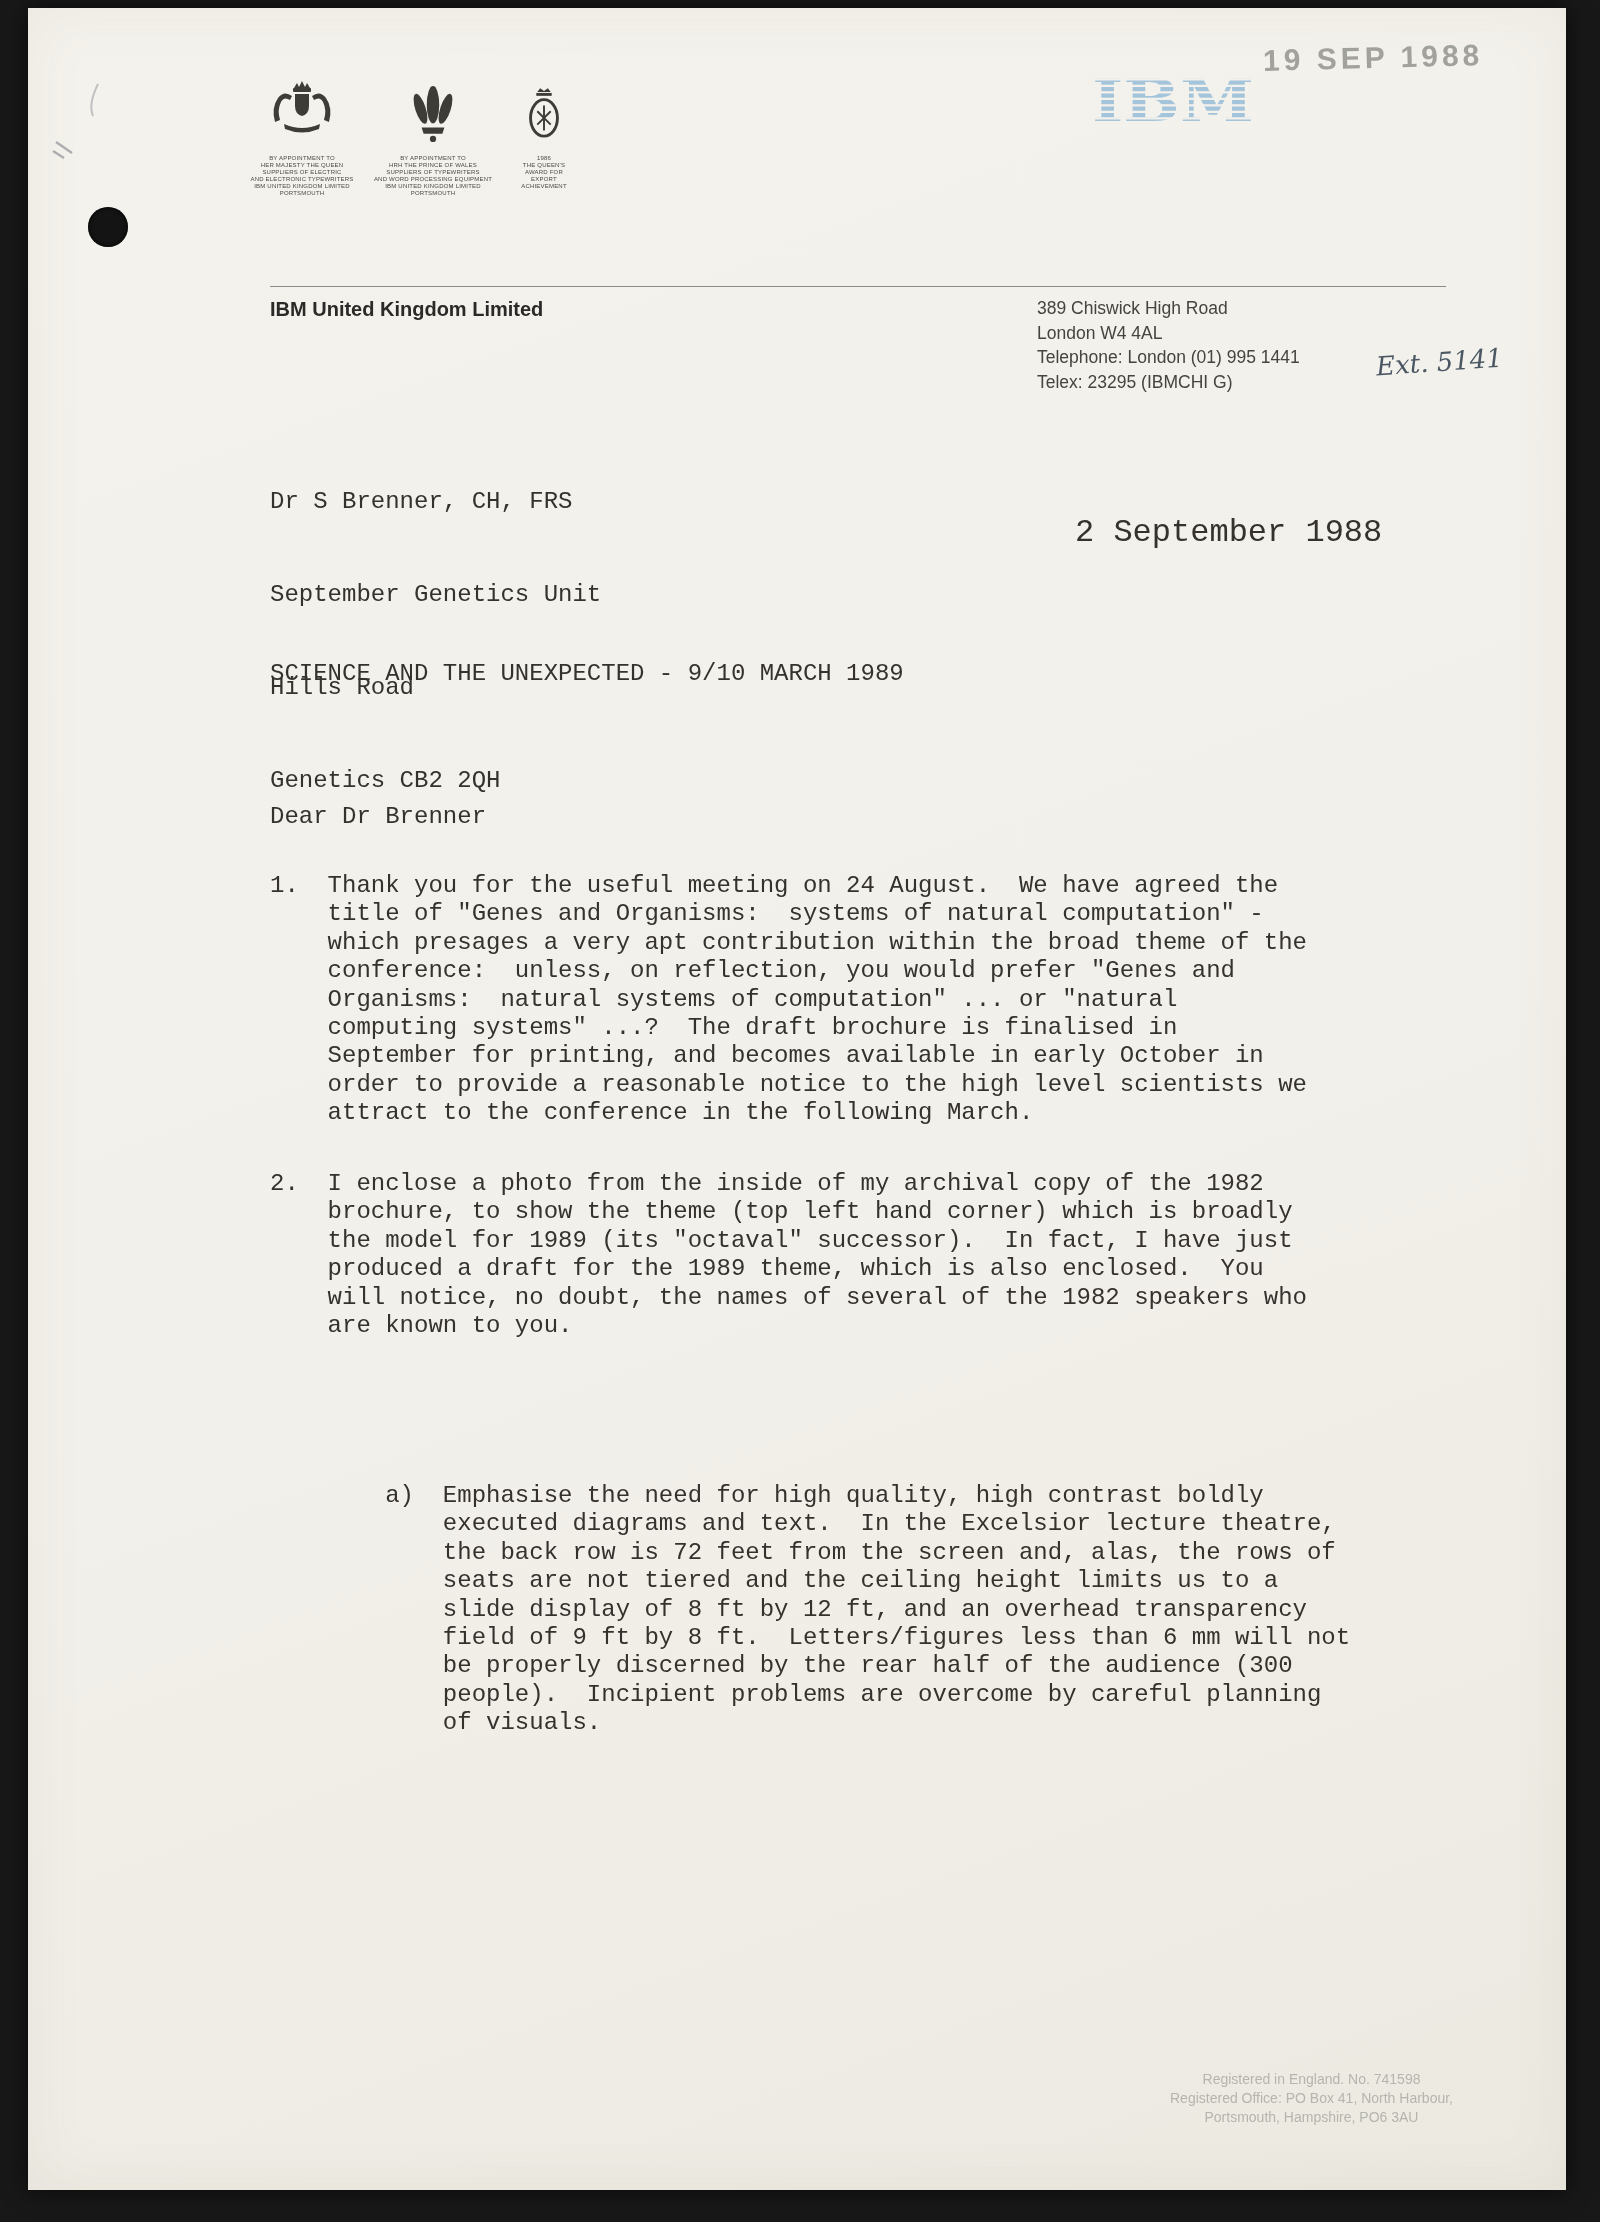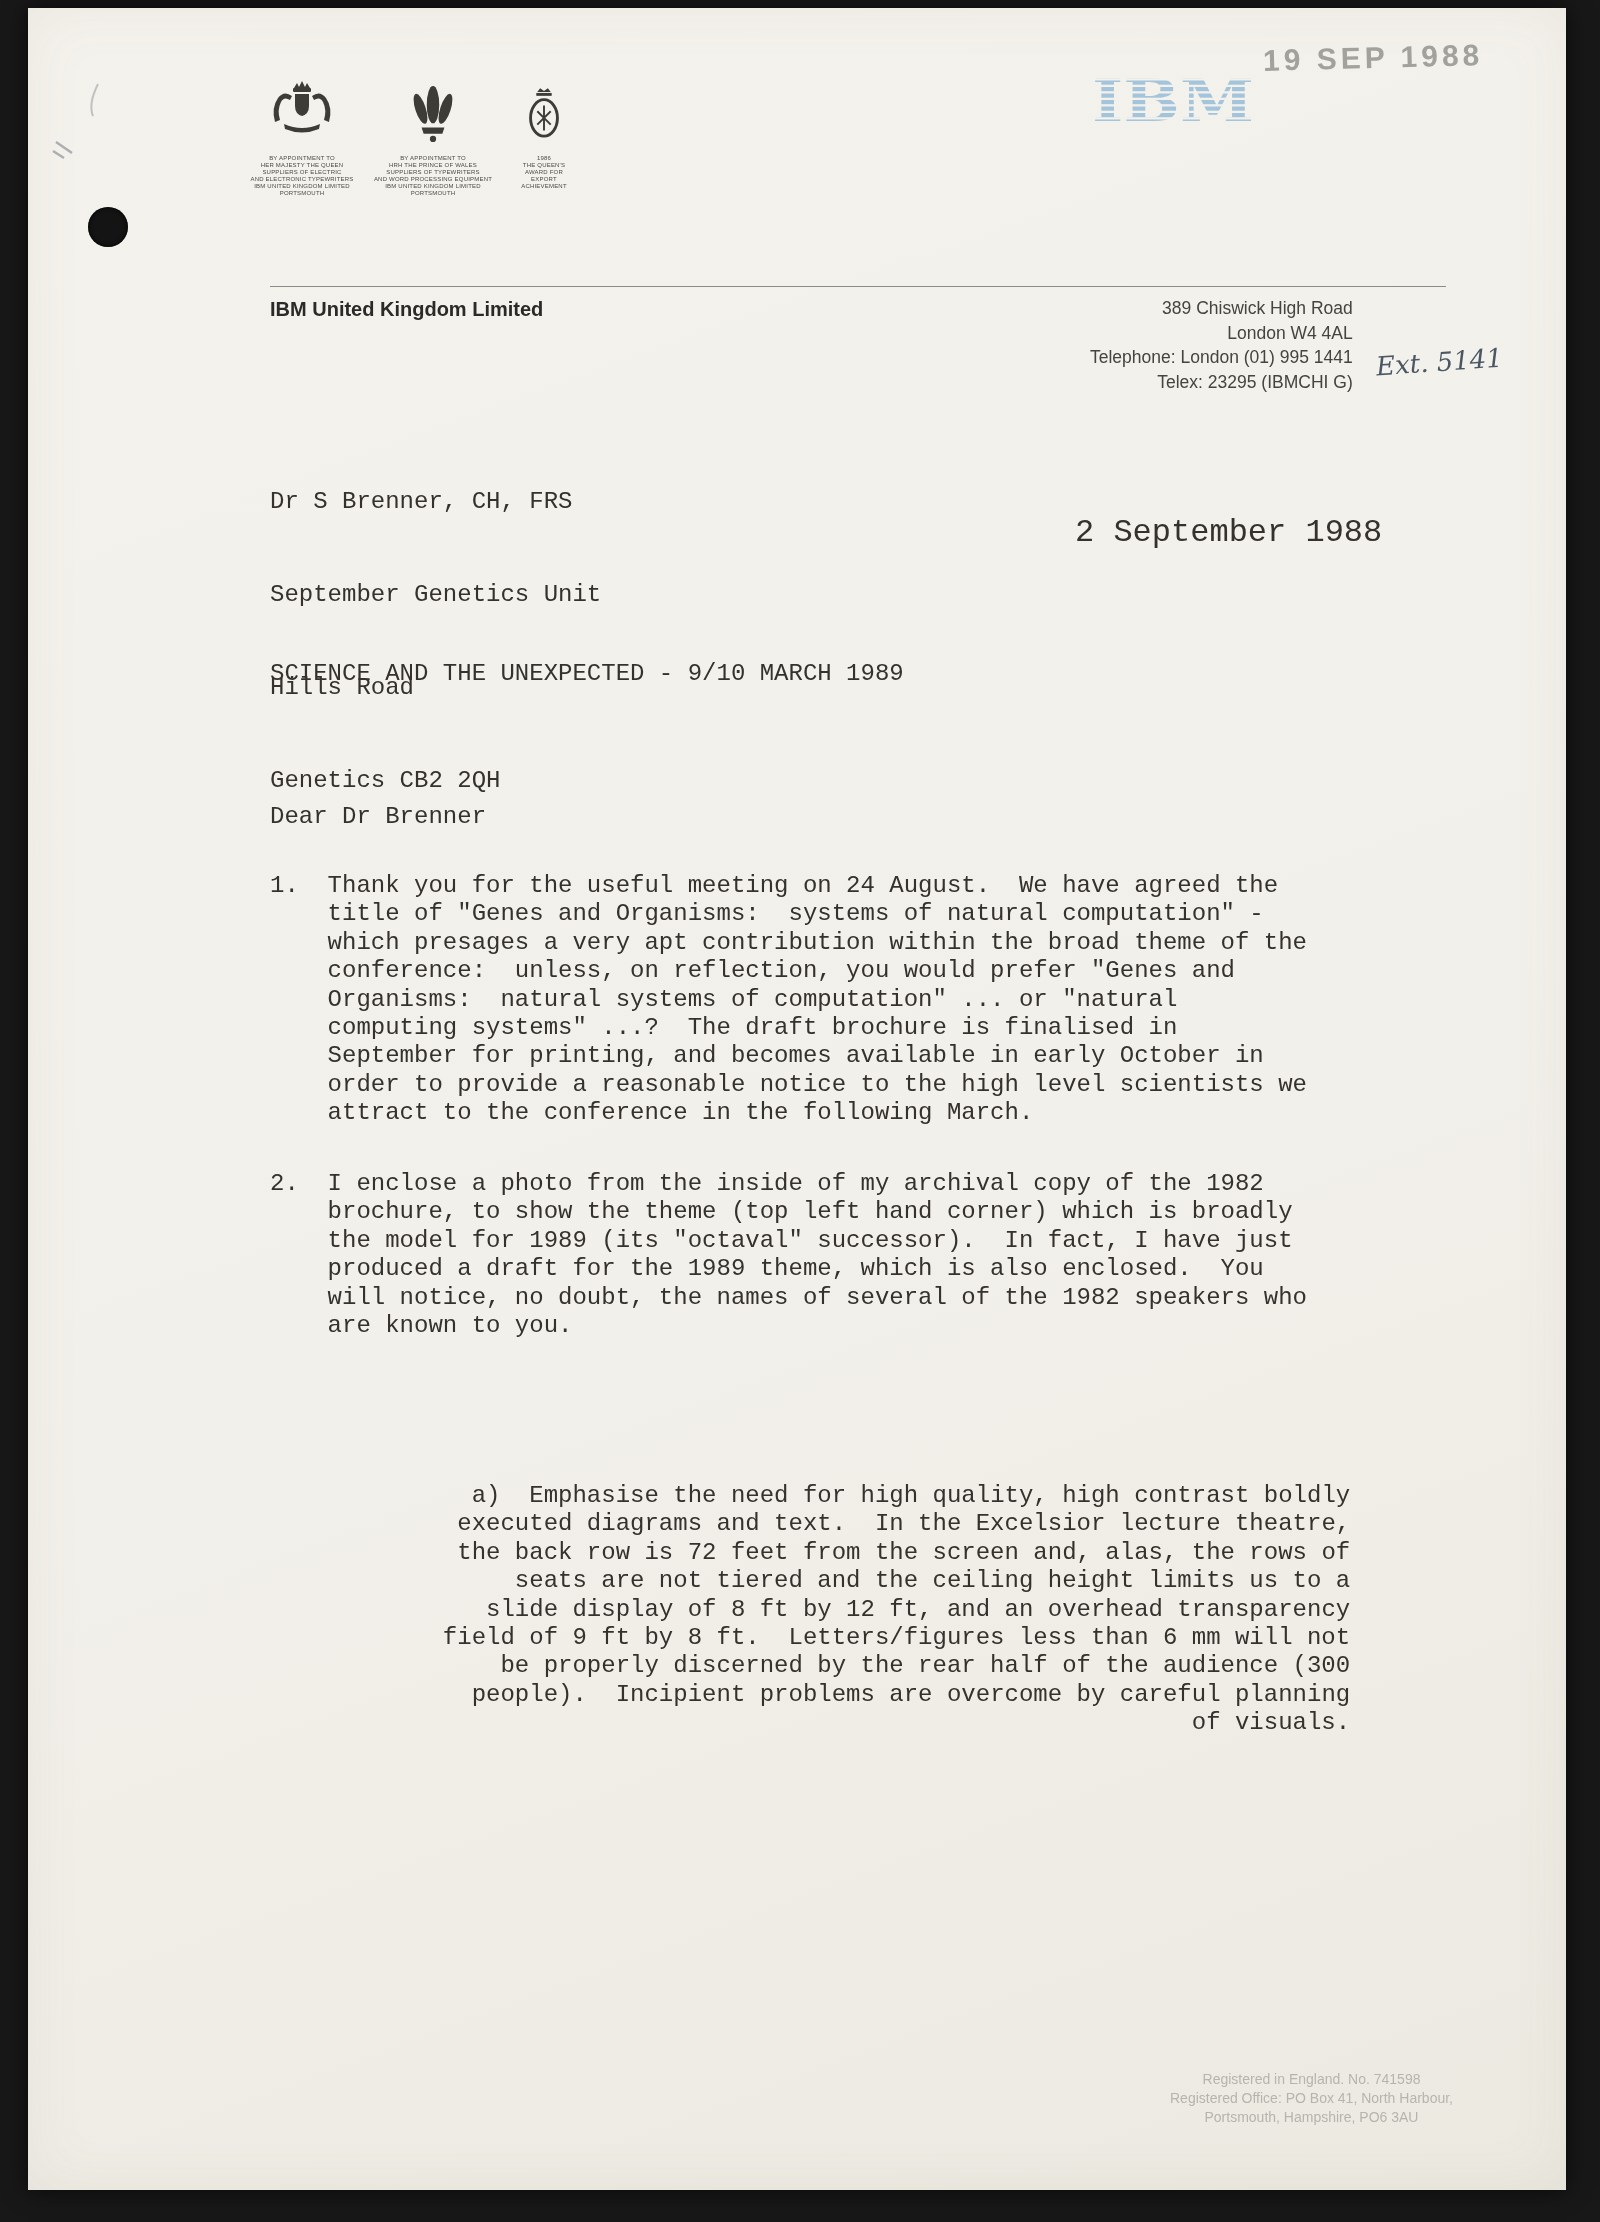--- a/index.html
+++ b/index.html
@@ -48,38 +48,38 @@
   .ibm-logo{position:absolute;left:1062px;top:66px;width:170px;height:52px;color:var(--ibm-blue);}
   .rule{
     position:absolute;left:242px;top:278px;width:1176px;height:0;
     border-top:1.5px solid #8c8c86;
   }
   .company{
     position:absolute;left:242px;top:289px;
     font:bold 20px/24px "Liberation Sans", sans-serif;color:var(--head-ink);
   }
   .addr{
-    position:absolute;left:1062px;top:288px;
-    font:17.5px/24.5px "Liberation Sans", sans-serif;color:#45443f;text-align:right;
+    position:absolute;left:1009px;top:288px;
+    font:17.5px/24.5px "Liberation Sans", sans-serif;color:#45443f;
   }
   .ext{
     position:absolute;left:1348px;top:340px;
     font:italic 26px/28px "DejaVu Serif", serif;color:var(--pen);
     transform:rotate(-4deg);opacity:.85;white-space:nowrap;
   }
   .mono{
     font-family:"Liberation Mono","DejaVu Sans Mono",monospace;
     color:var(--ink);white-space:pre;
   }
   .recipient{position:absolute;left:242px;top:416px;font-size:24px;line-height:31px;}
   .date{position:absolute;left:1047px;top:509px;font-size:32px;line-height:31px;}
   .subject{position:absolute;left:242px;top:652px;font-size:24px;line-height:28px;}
   .salutation{position:absolute;left:242px;top:795px;font-size:24px;line-height:28px;}
   .para{position:absolute;left:242px;font-size:24px;line-height:28.4px;}
-  .p1{top:864px;} .p2{top:1162px;} .p3{top:1372px;} .p4{top:1474px;text-align:right;}
+  .p1{top:864px;} .p2{top:1162px;} .p3{top:1372px;} .p4{top:1474px;}
   .reg-footer{
     position:absolute;left:1142px;top:2062px;
     font:14px/19px "Liberation Sans", sans-serif;color:var(--faded);text-align:center;
   }
 </style>
 </head>
 <body>
 
 <div class="paper">
 

